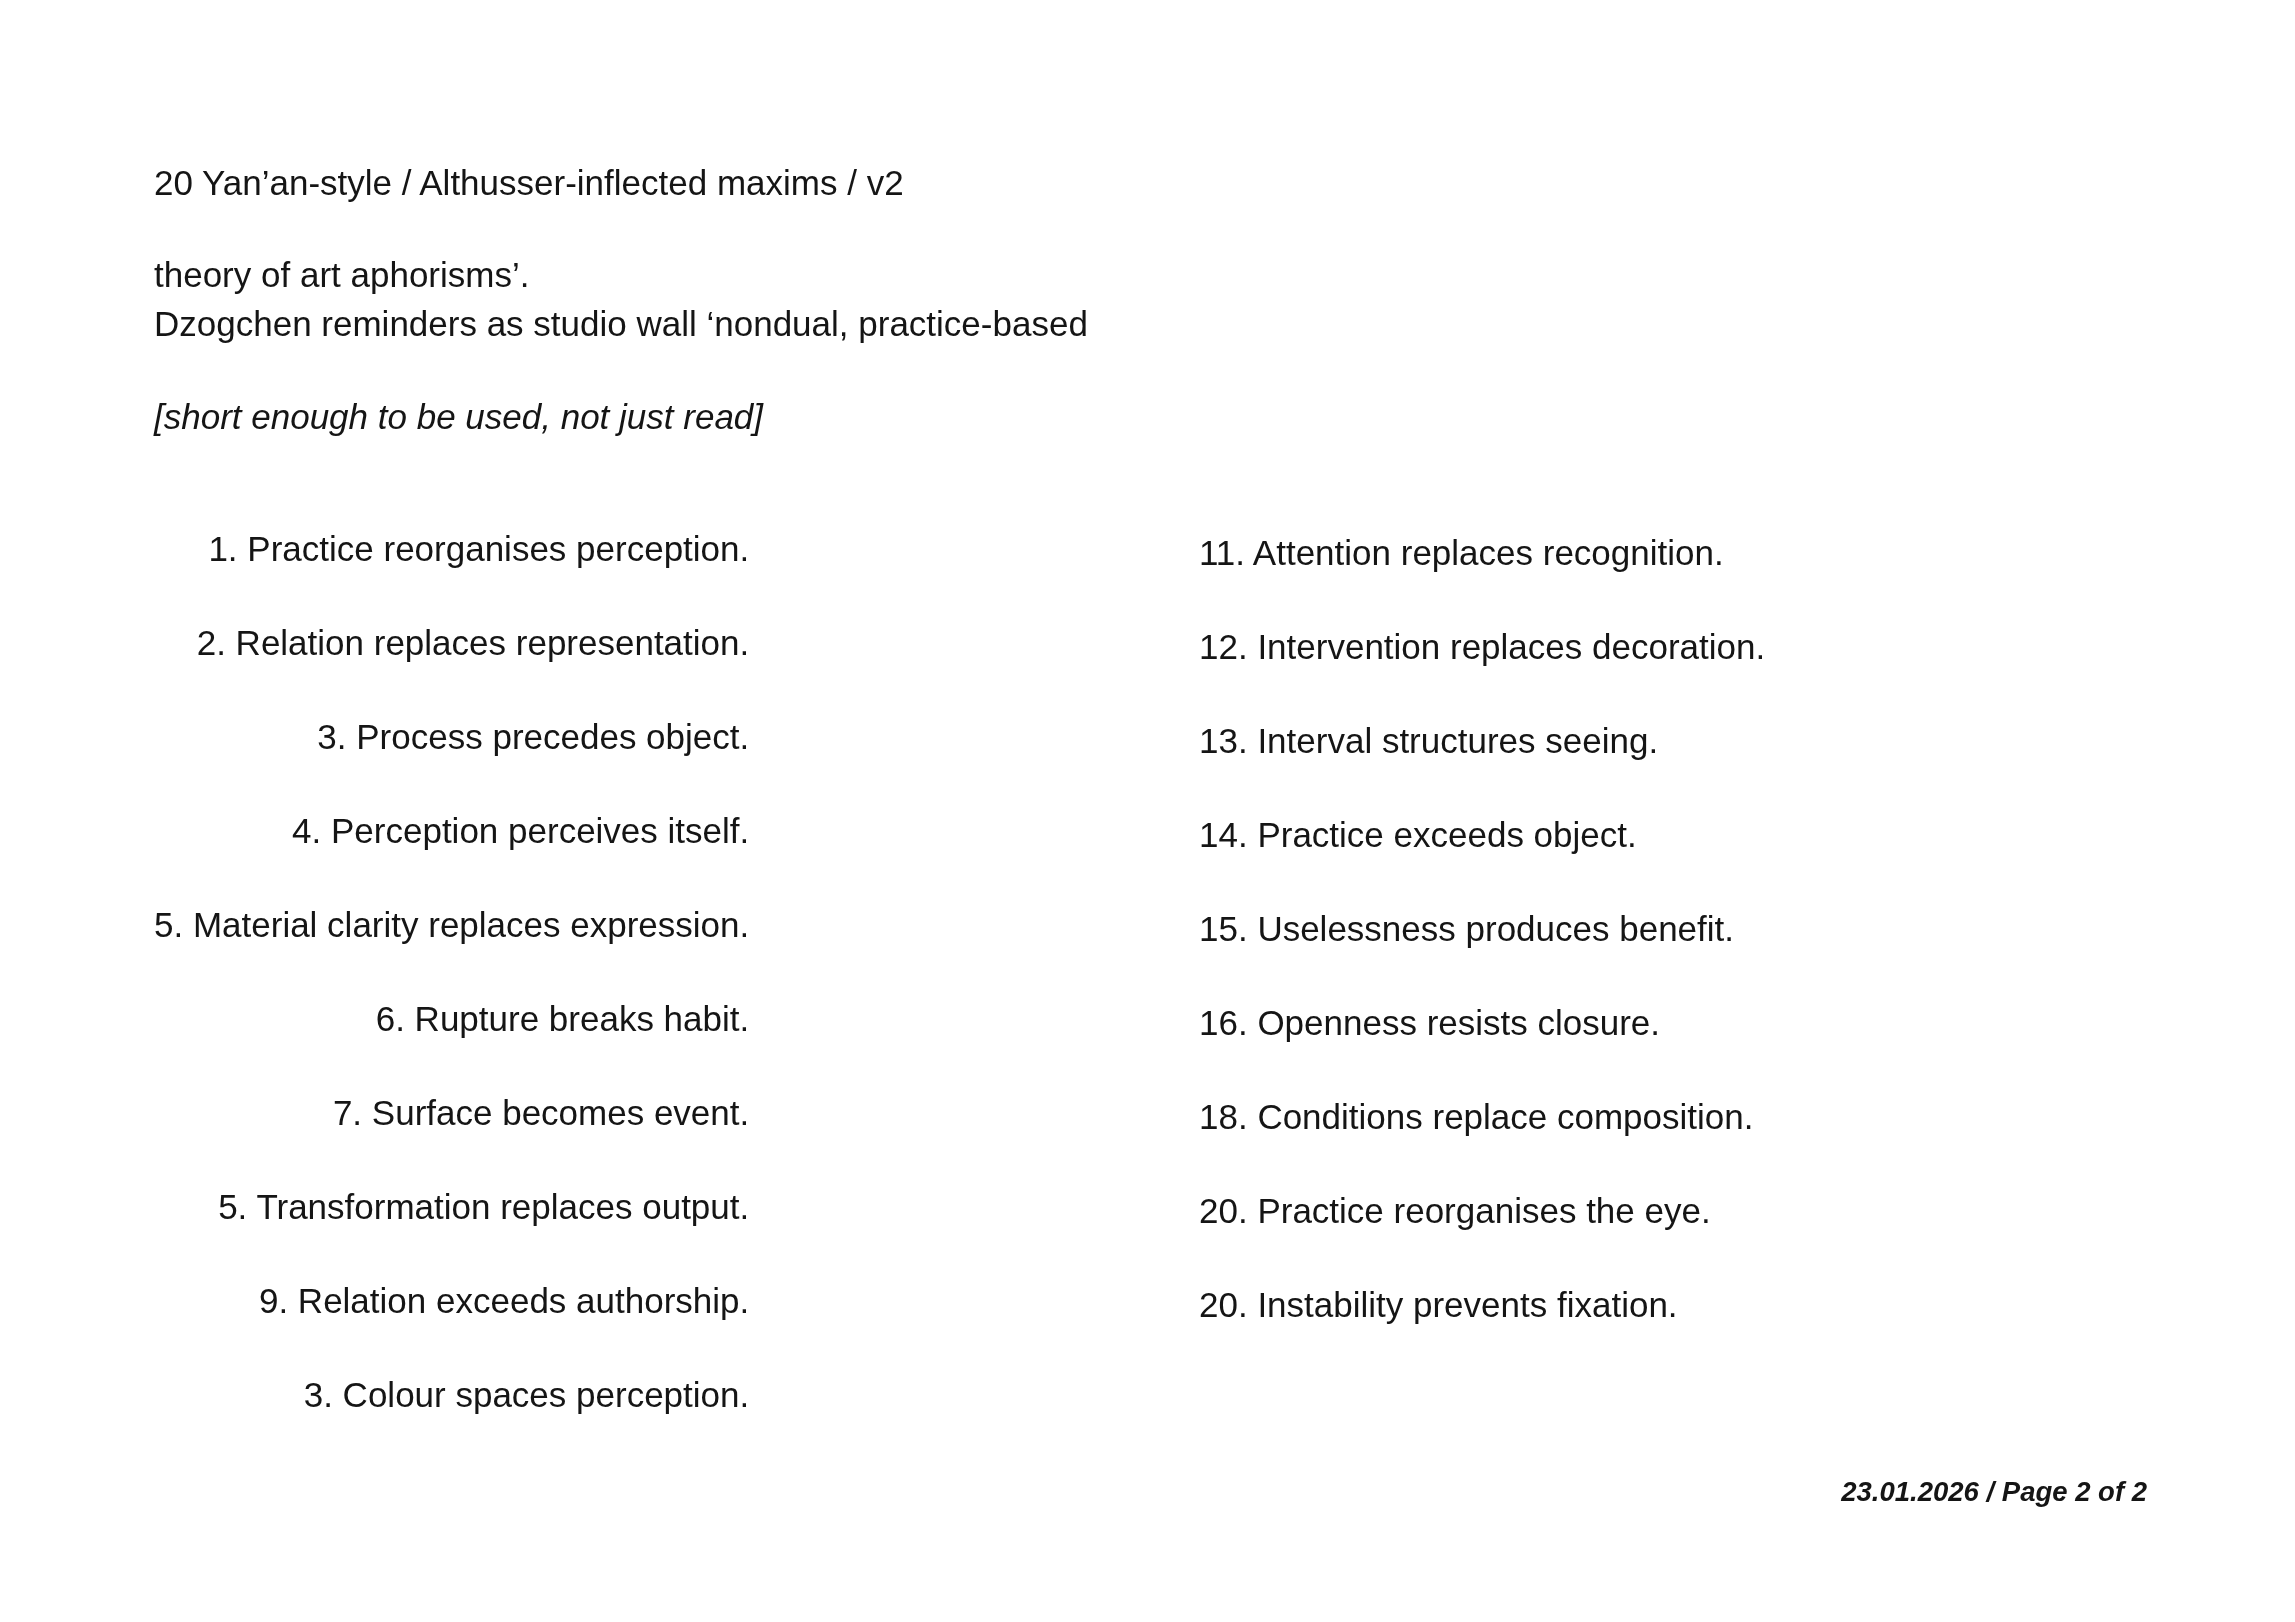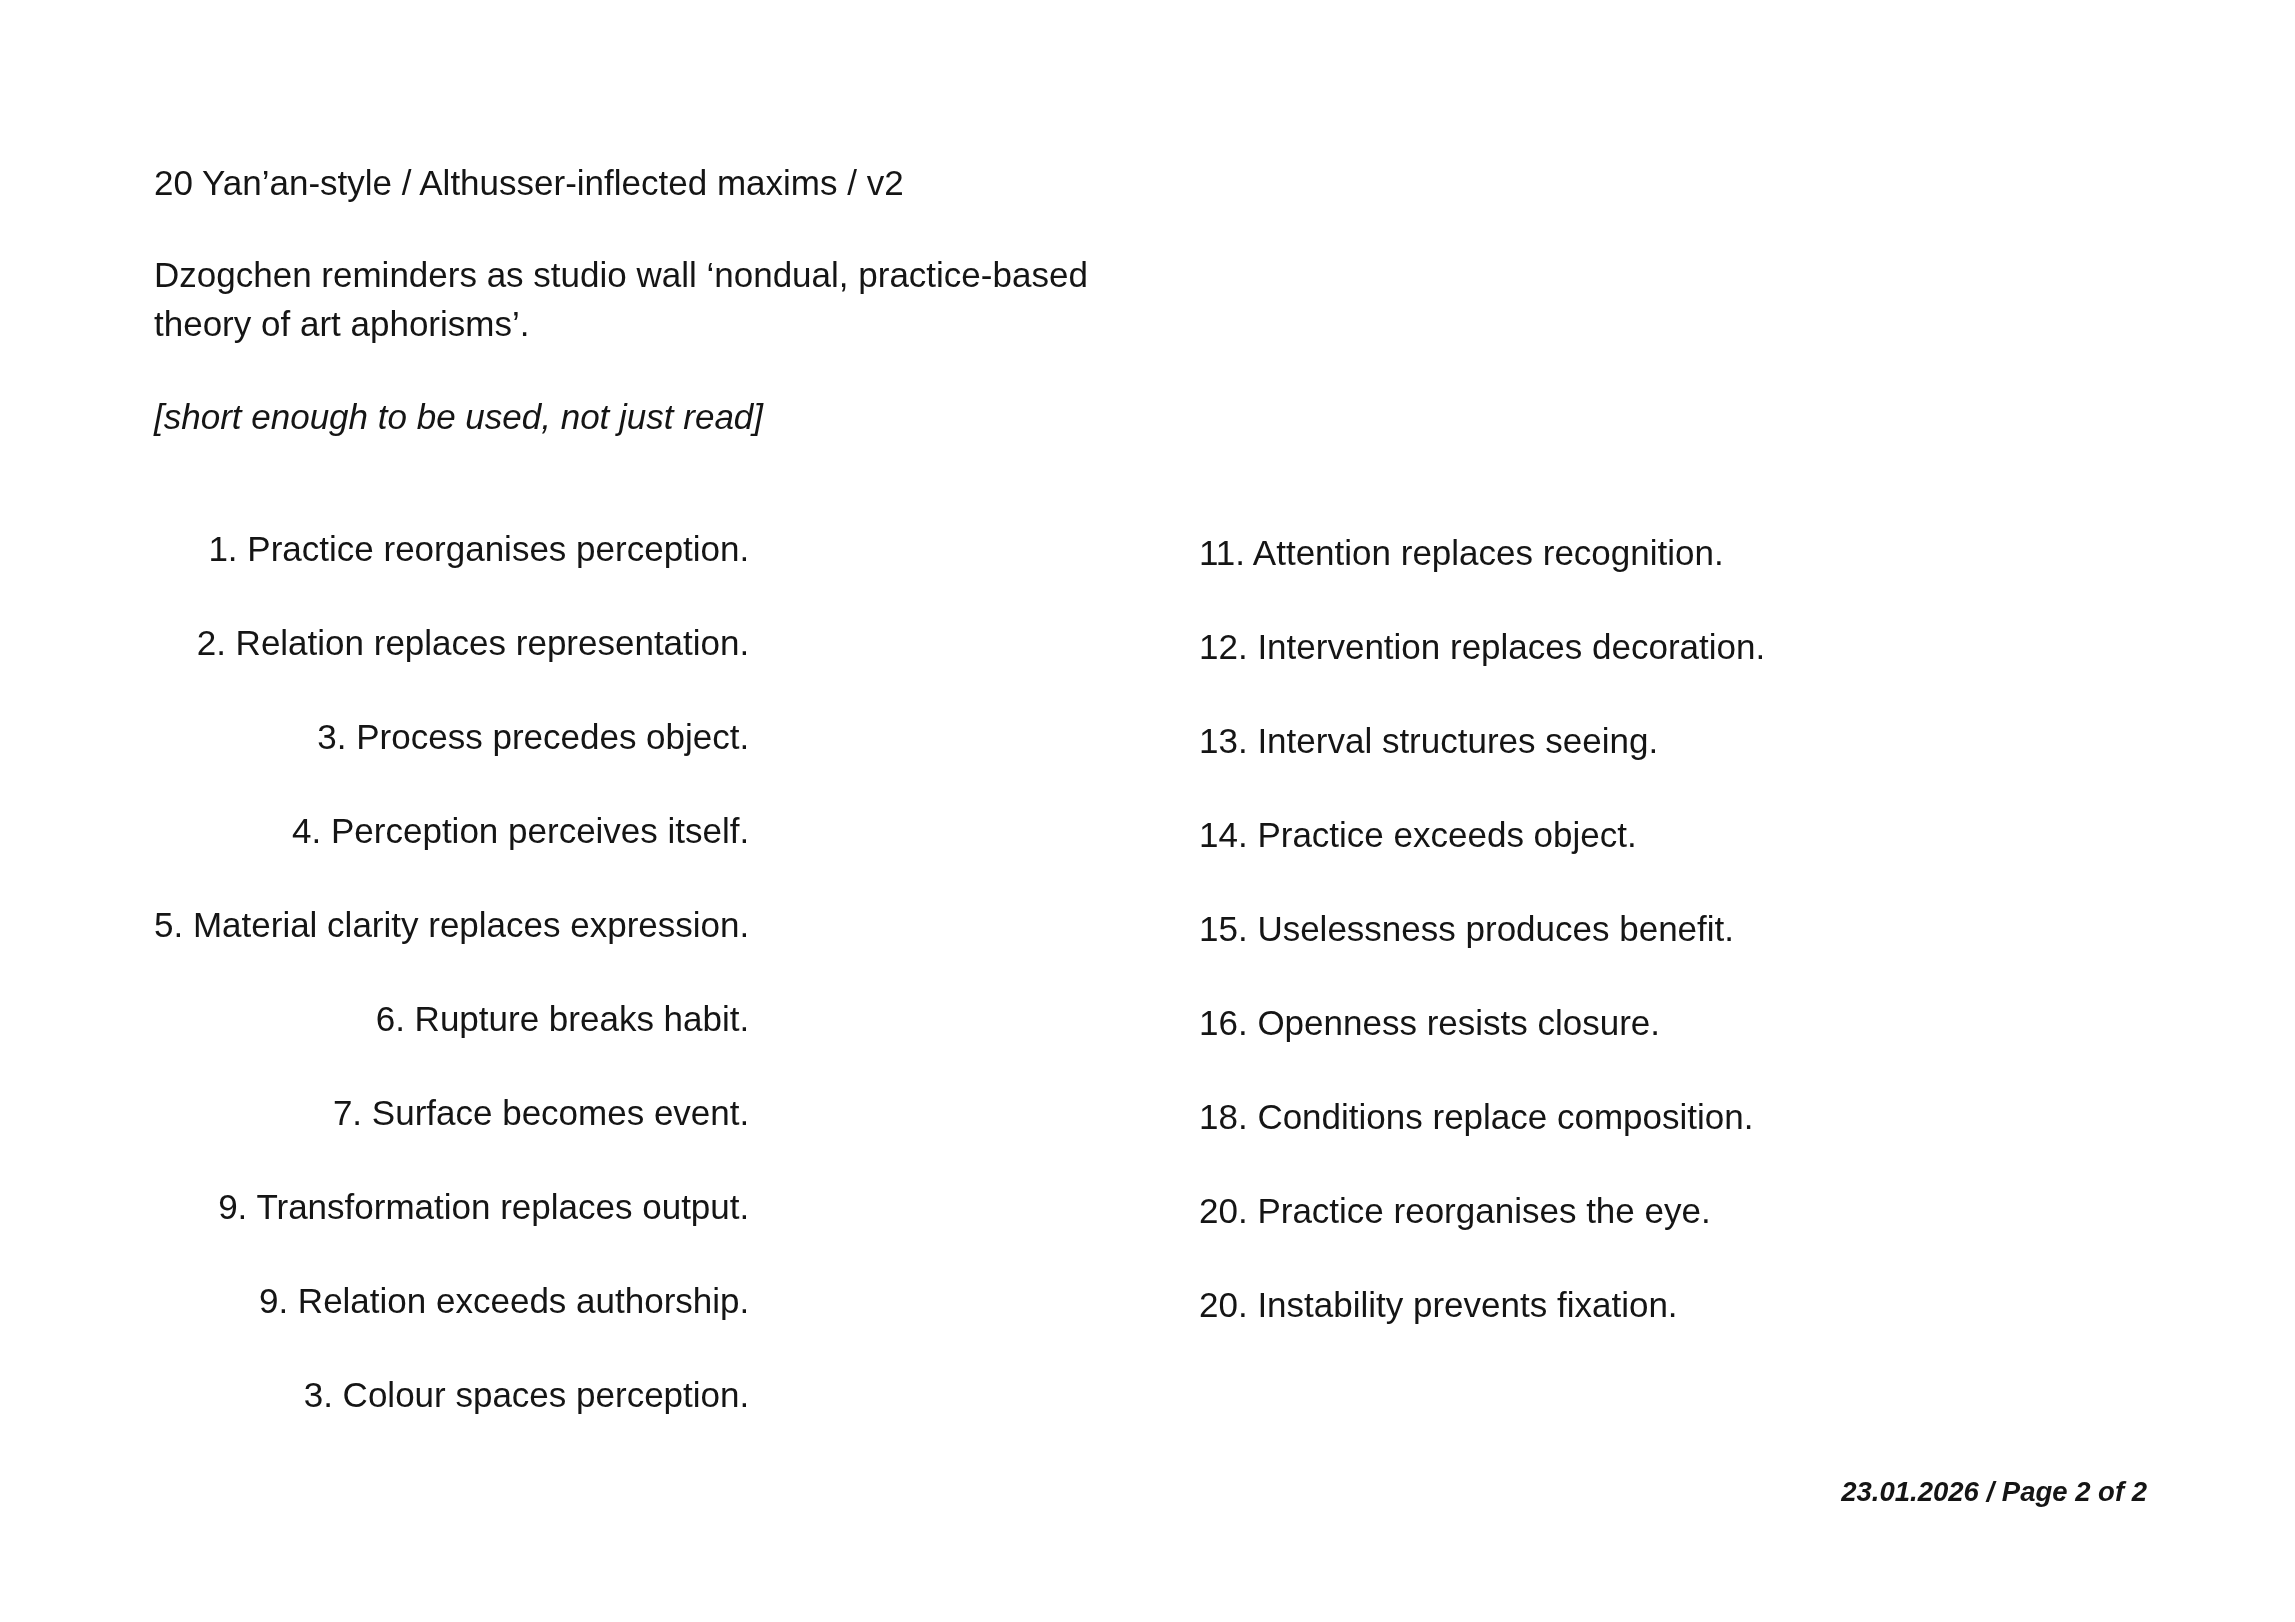--- a/index.html
+++ b/index.html
@@ -74,35 +74,35 @@
   }
 </style>
 </head>
 <body style="background: rgb(255, 255, 255); color: rgb(21, 21, 21);">
 
 <div class="page">
 
   <div class="title">20 Yan’an-style / Althusser-inflected maxims / v2</div>
 
   <div class="subtitle">
+    <div>theory of art aphorisms’.</div>
     <div>Dzogchen reminders as studio wall ‘nondual, practice-based</div>
-    <div>theory of art aphorisms’.</div>
   </div>
 
   <div class="note">[short enough to be used, not just read]</div>
 
   <div class="col col-left">
     <div class="maxim">1. Practice reorganises perception.</div>
     <div class="maxim">2. Relation replaces representation.</div>
     <div class="maxim">3. Process precedes object.</div>
     <div class="maxim">4. Perception perceives itself.</div>
     <div class="maxim">5. Material clarity replaces expression.</div>
     <div class="maxim">6. Rupture breaks habit.</div>
     <div class="maxim">7. Surface becomes event.</div>
-    <div class="maxim">9. Transformation replaces output.</div>
+    <div class="maxim">5. Transformation replaces output.</div>
     <div class="maxim">9. Relation exceeds authorship.</div>
     <div class="maxim">3. Colour spaces perception.</div>
   </div>
 
   <div class="col col-right">
     <div class="maxim">11. Attention replaces recognition.</div>
     <div class="maxim">12. Intervention replaces decoration.</div>
     <div class="maxim">13. Interval structures seeing.</div>
     <div class="maxim">14. Practice exceeds object.</div>
     <div class="maxim">15. Uselessness produces benefit.</div>

